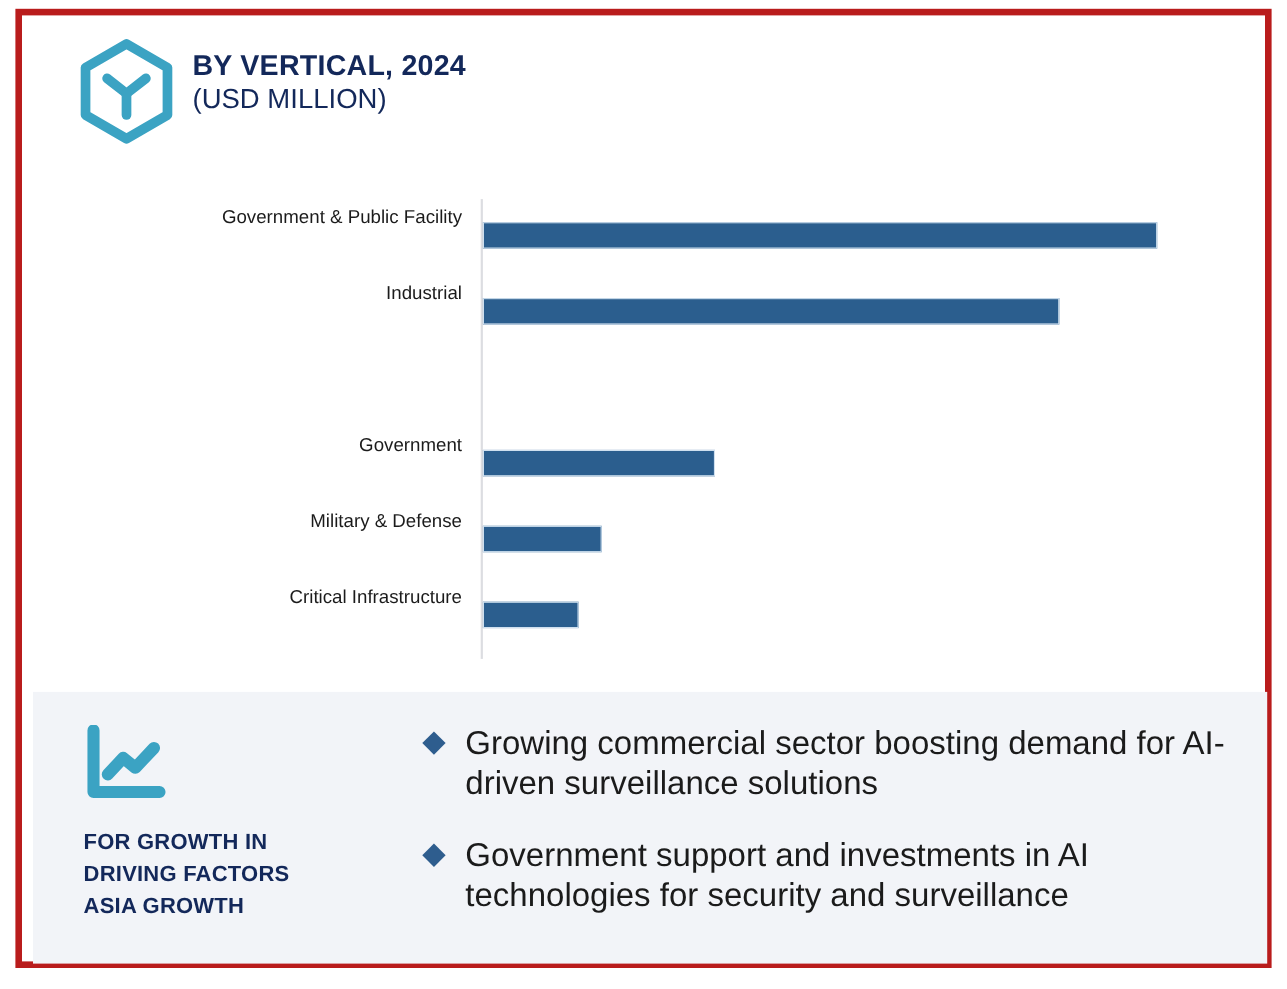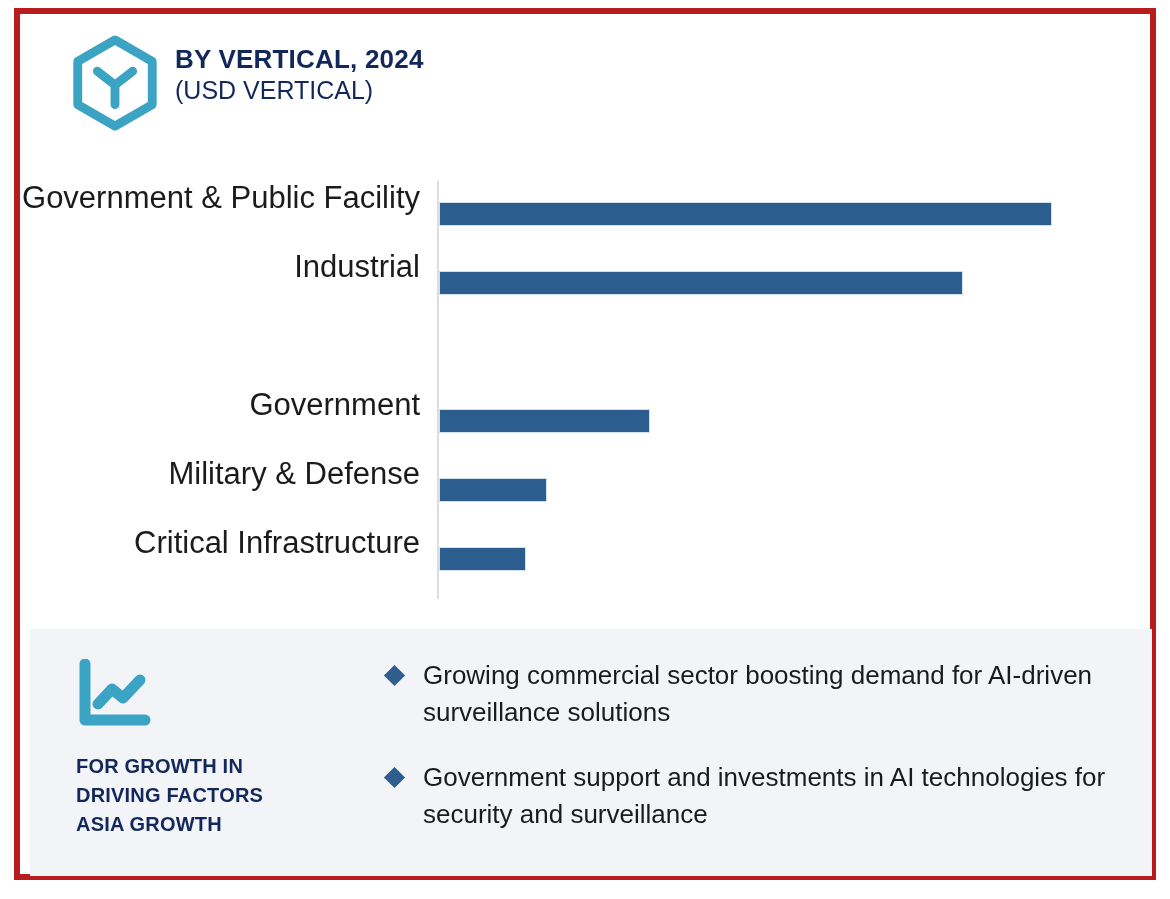--- a/index.html
+++ b/index.html
@@ -81,22 +81,22 @@
   }
   .bar-row {
     position: absolute;
     left: 0;
     height: 69px;
     width: 100%;
   }
   .bar-label {
     position: absolute;
     right: 742px;         
-    top: 4px;
-    font-size: 31px;
+    top: 12px;
+    font-size: 17px;
     color: #1b1b1b;
     white-space: nowrap;
     text-align: right;
   }
   .bar {
     position: absolute;
     left: 419px;
     top: 26px;
     height: 24px;
     background: #2b5e8e;
@@ -134,21 +134,21 @@
   .bullets {
     position: absolute;
     left: 355px;
     top: 28px;
     width: 740px;
   }
   .bullet {
     position: relative;
     padding-left: 38px;
     margin-bottom: 28px;
-    font-size: 26px;
+    font-size: 30px;
     color: #1b1b1b;
     line-height: 37px;
   }
   .bullet-marker {
     position: absolute;
     left: 2px;
     top: 11px;
     width: 15px;
     height: 15px;
     background: #2e5d8e;
@@ -163,21 +163,21 @@
   <div class="header">
     <span class="logo">
       <svg viewBox="0 0 100 100" width="98" height="98">
         <polygon points="50,6 88,28 88,72 50,94 12,72 12,28" fill="none" stroke="#3ba3c3" stroke-width="9" stroke-linejoin="round"></polygon>
         <path d="M32,38 L50,52 L68,38" fill="none" stroke="#3ba3c3" stroke-width="9" stroke-linecap="round" stroke-linejoin="round"></path>
         <path d="M50,52 L50,72" fill="none" stroke="#3ba3c3" stroke-width="9" stroke-linecap="round"></path>
       </svg>
     </span>
     <div class="header-text">
       <div class="title-main">BY VERTICAL, 2024</div>
-      <div class="title-sub">(USD VERTICAL)</div>
+      <div class="title-sub">(USD MILLION)</div>
     </div>
   </div>
 
   <div class="chart">
     <div class="axis-line"></div>
 
     <div class="bar-row" style="top:12px">
       <div class="bar-label">Government &amp; Public Facility</div>
       <div class="bar" style="width:613px"></div>
     </div>

